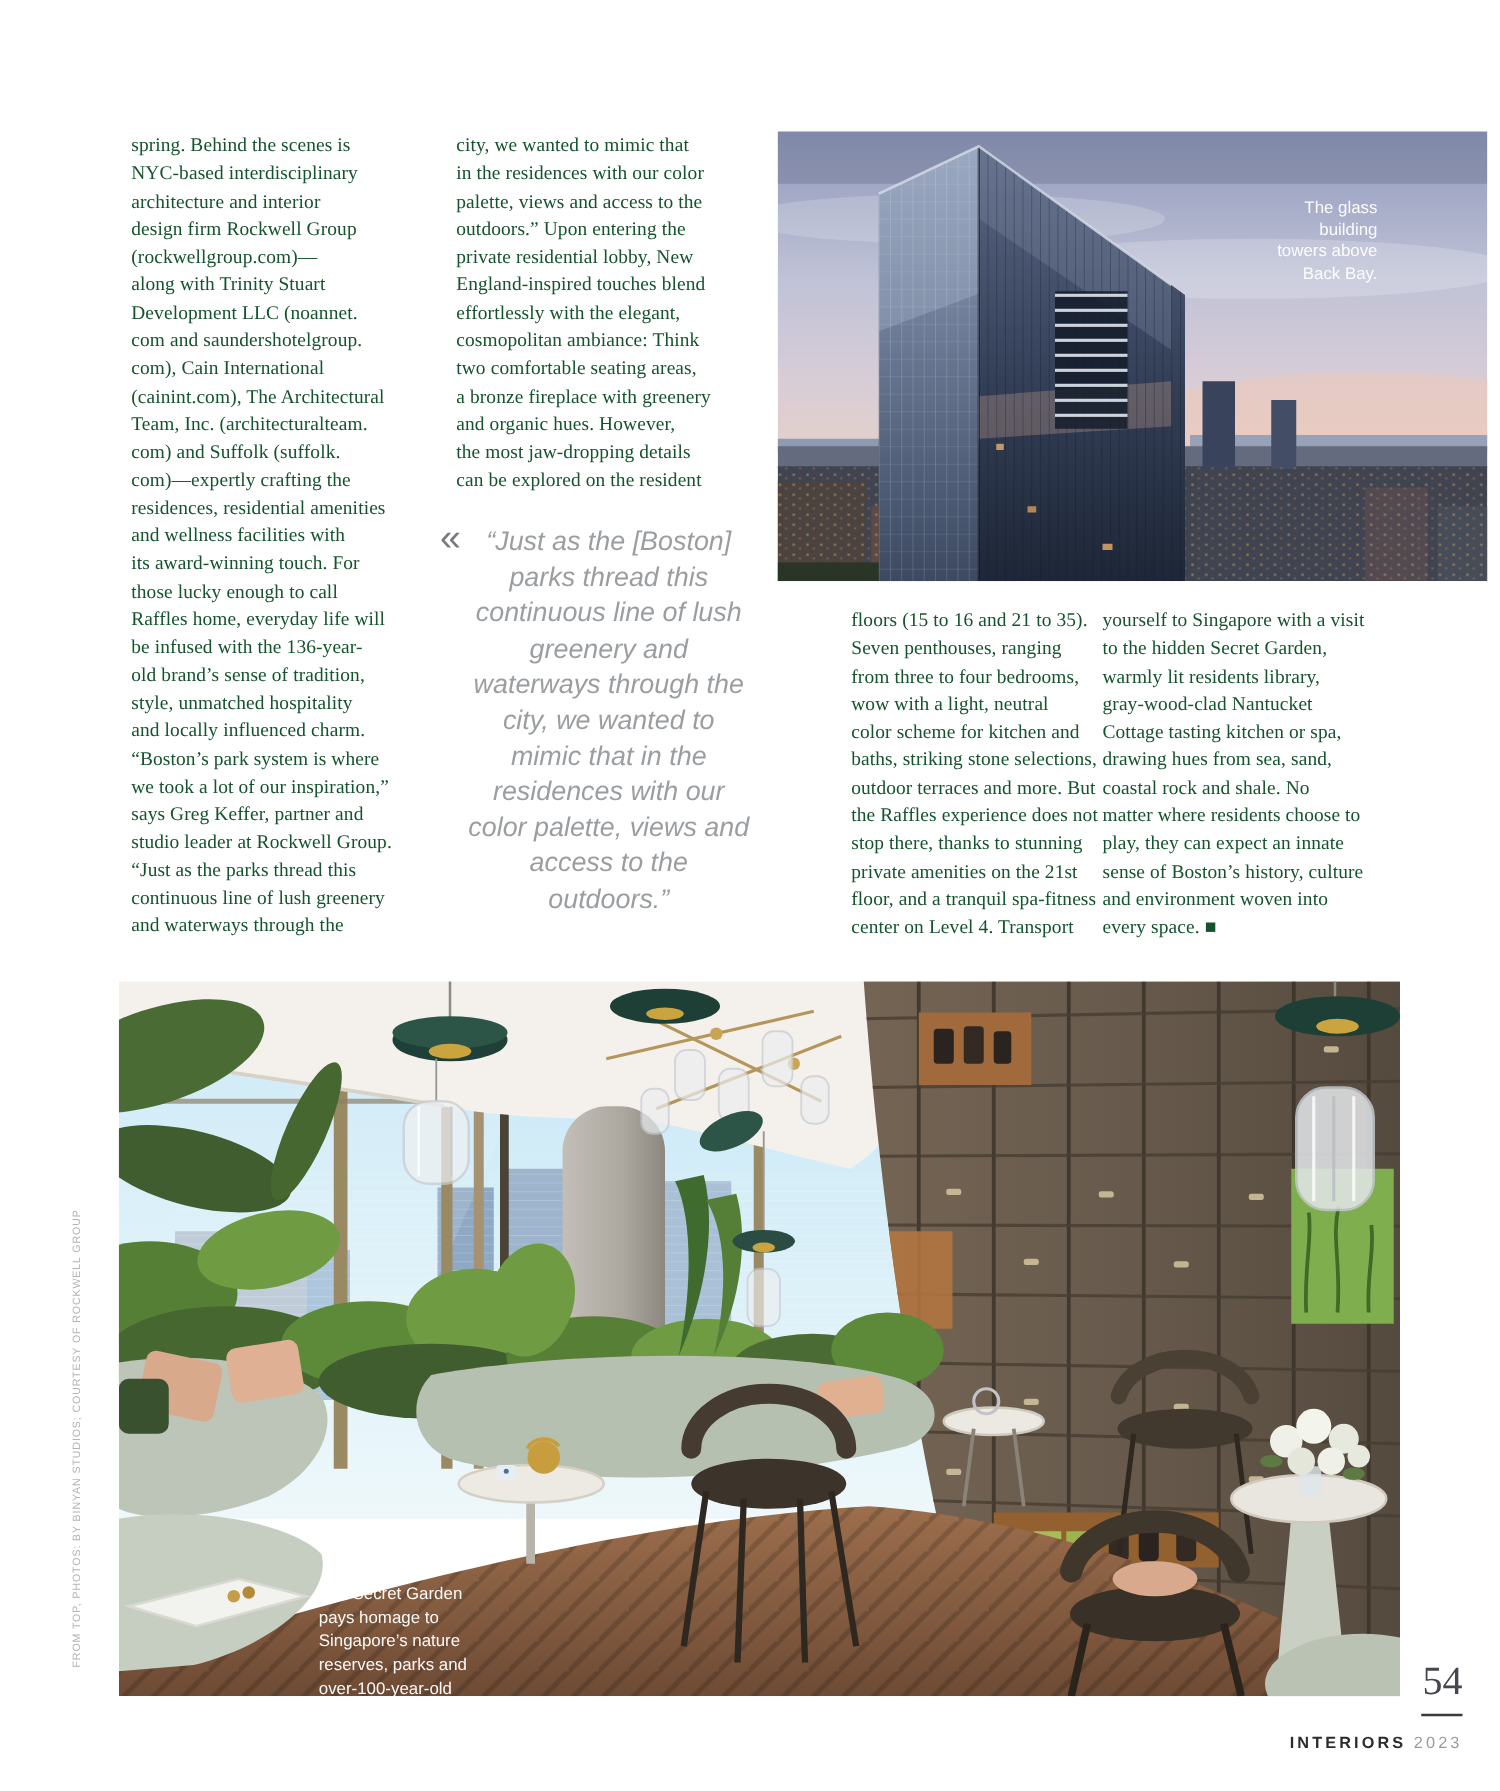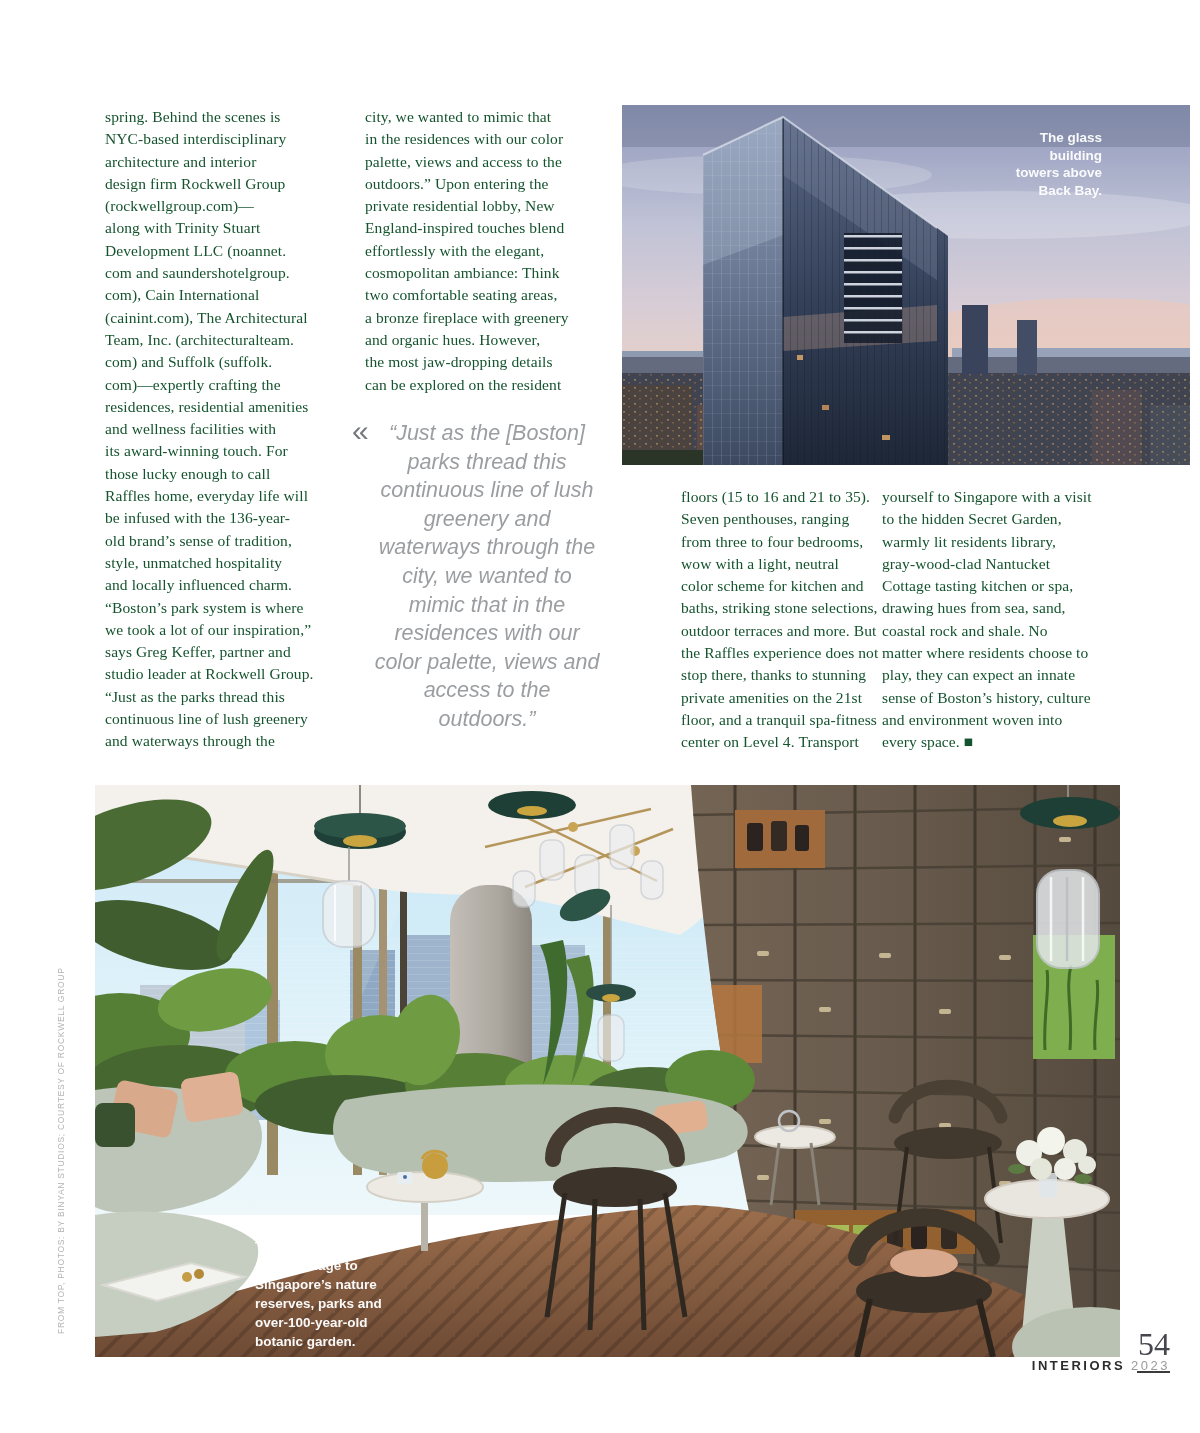--- a/index.html
+++ b/index.html
@@ -20,32 +20,32 @@
   .quote-attr{position:absolute;left:348px;top:733px;width:278px;text-align:center;
               font-family:"Liberation Sans",sans-serif;font-weight:700;font-size:16px;
               color:#2d2d2d;letter-spacing:0.5px;}
   .quote-close{font-weight:300;font-size:26px;color:#9b9ea1;vertical-align:2px;margin-left:6px;}
 
   .photo{position:absolute;overflow:hidden;}
   #photo-top{left:622px;top:105px;width:568px;height:360px;}
   #photo-bottom{left:95px;top:785px;width:1025px;height:572px;}
   .photo svg{display:block;}
   .cap{position:absolute;color:#ffffff;font-family:"Liberation Sans",sans-serif;
-       white-space:pre-line;font-weight:700;}
+       white-space:pre-line;font-weight:400;margin-top:28px;}
   #cap-top{top:24px;right:88px;width:160px;text-align:right;font-size:13.5px;line-height:17.5px;opacity:.95;}
   #cap-bottom{left:160px;top:452px;width:150px;text-align:left;font-size:13.5px;line-height:19px;opacity:.97;}
 
   #credit{position:absolute;left:56px;top:1334px;transform:rotate(-90deg);transform-origin:0 0;
           font-family:"Liberation Sans",sans-serif;font-size:8.5px;letter-spacing:0.7px;
           color:#b3b3b3;white-space:nowrap;}
 
   #pagenum{position:absolute;left:1040px;top:1326px;width:130px;text-align:right;
            font-family:"Liberation Serif",serif;font-size:32px;color:#46464e;}
   #pagenum-rule{position:absolute;left:1137px;top:1371px;width:33px;height:2px;background:#3a3a3a;}
-  #footer{position:absolute;left:820px;top:1358px;width:350px;text-align:right;
+  #footer{position:absolute;left:820px;top:1386px;width:350px;text-align:right;
           font-family:"Liberation Sans",sans-serif;font-size:13px;letter-spacing:2.5px;}
   #footer .brand{color:#2c2c2c;font-weight:700;}
   #footer .year{color:#9a9a9a;font-weight:400;margin-left:6px;}
 </style>
 </head>
 <body>
 
 <div id="page">
 
   <div id="col1" class="bodycol">spring. Behind the scenes is

